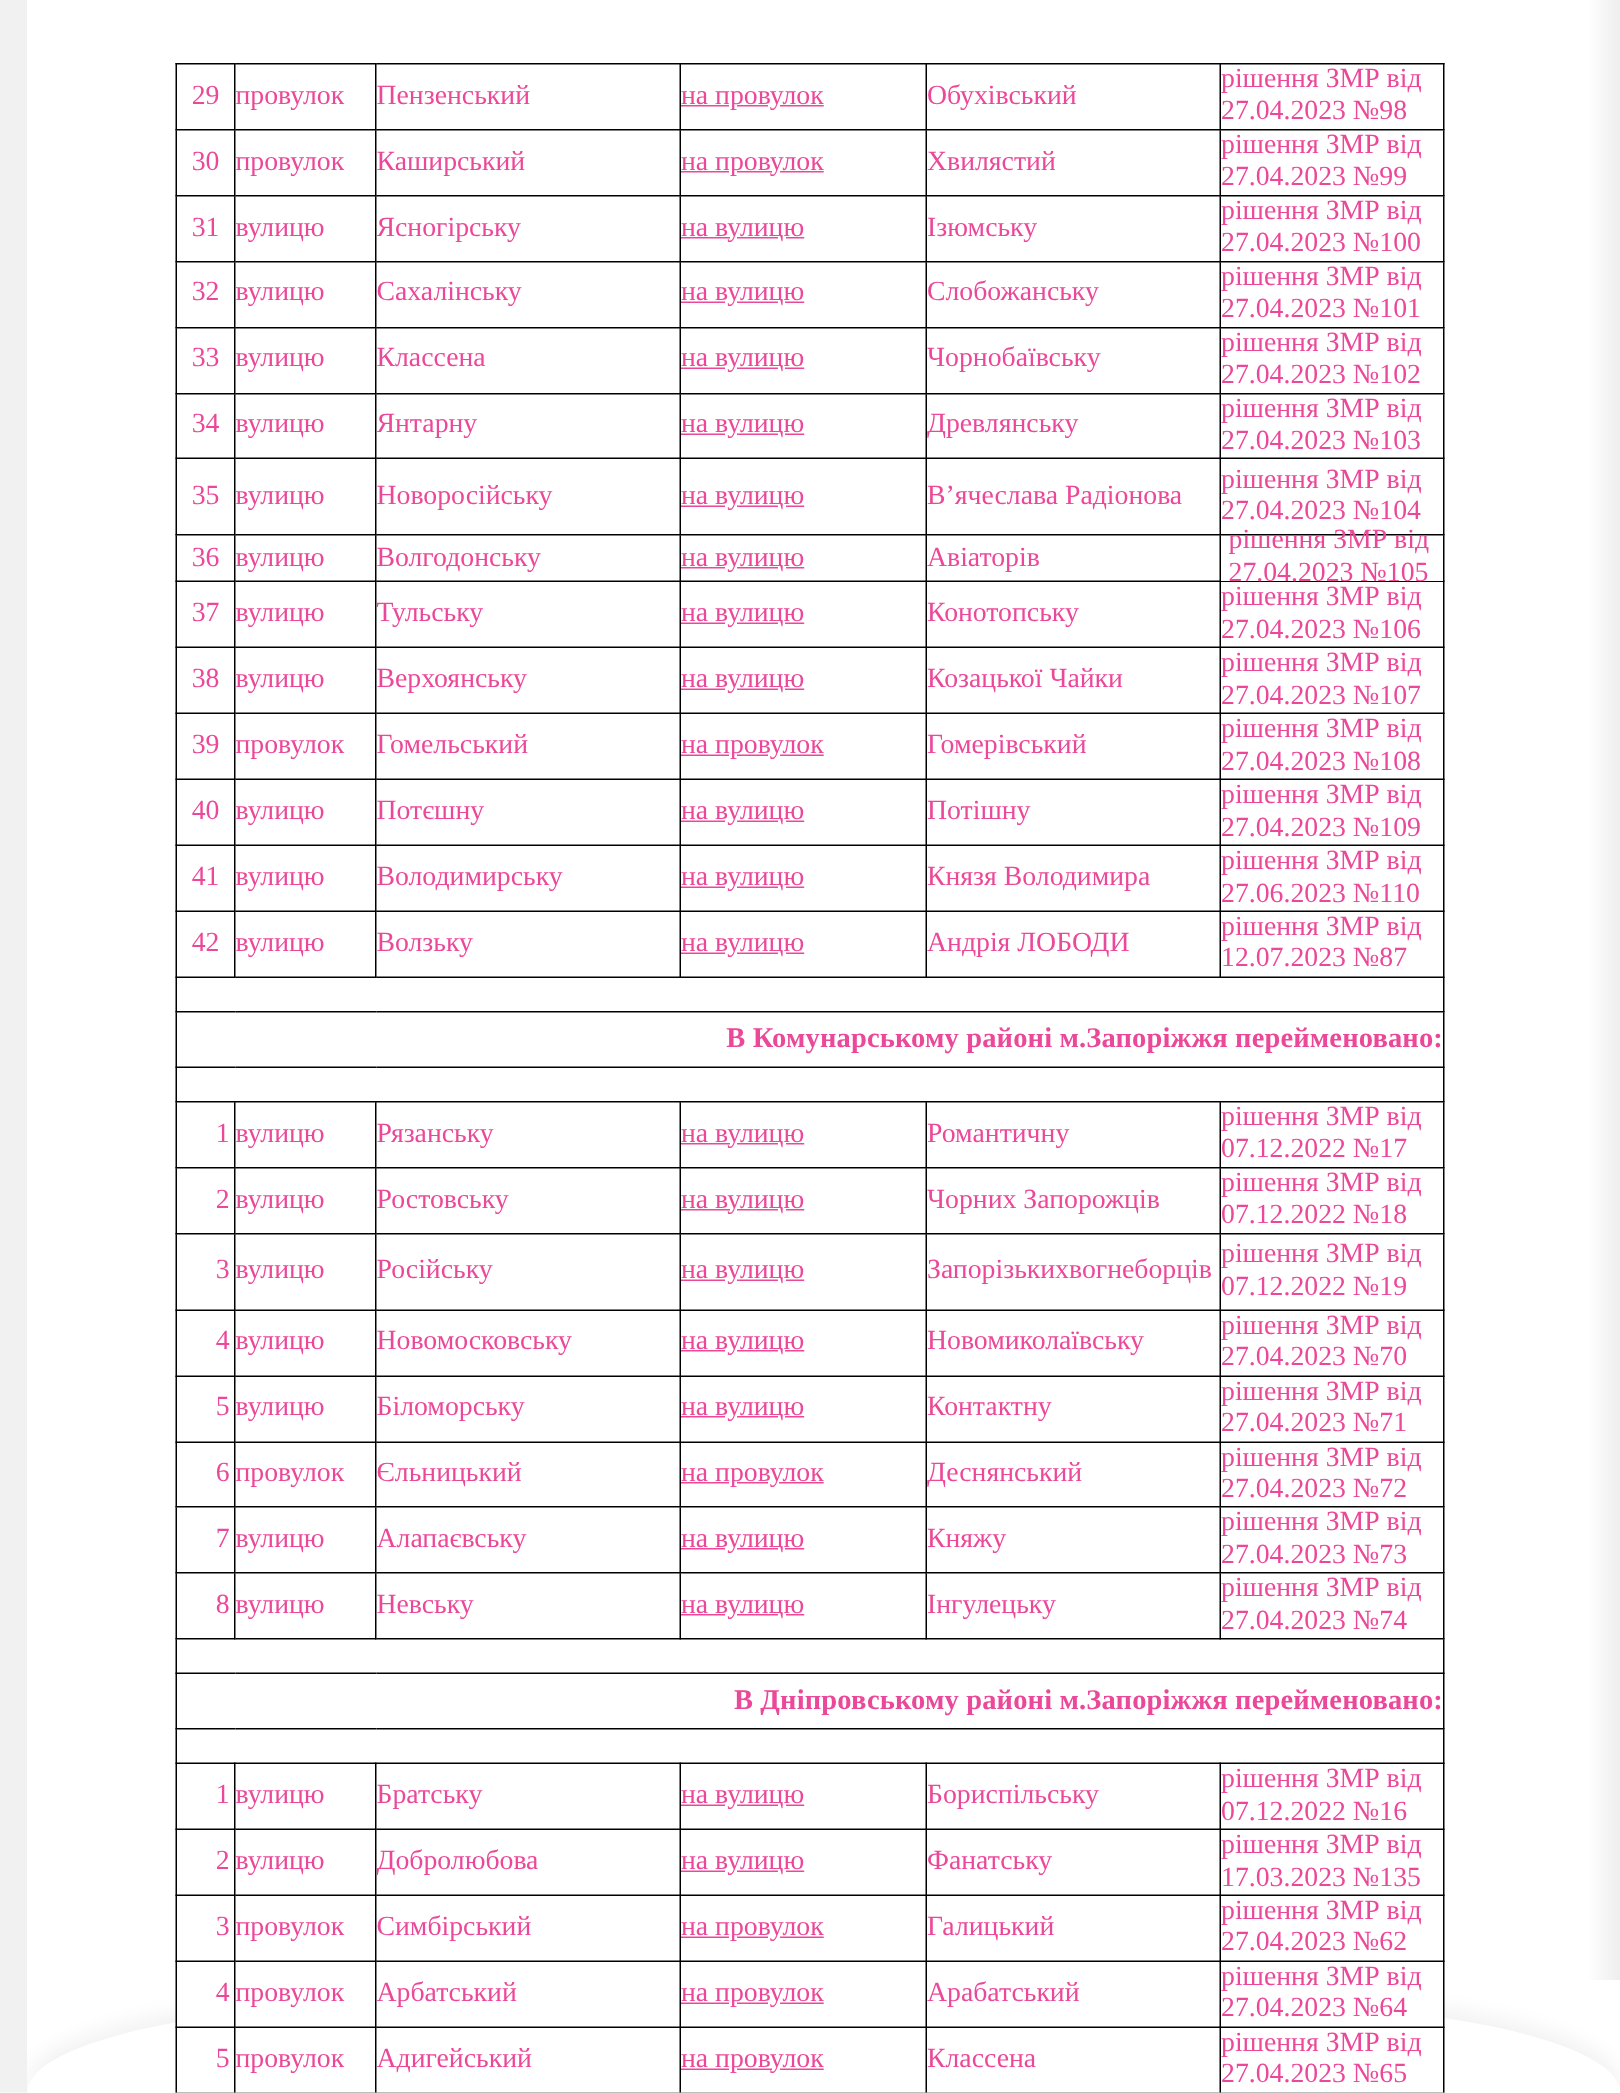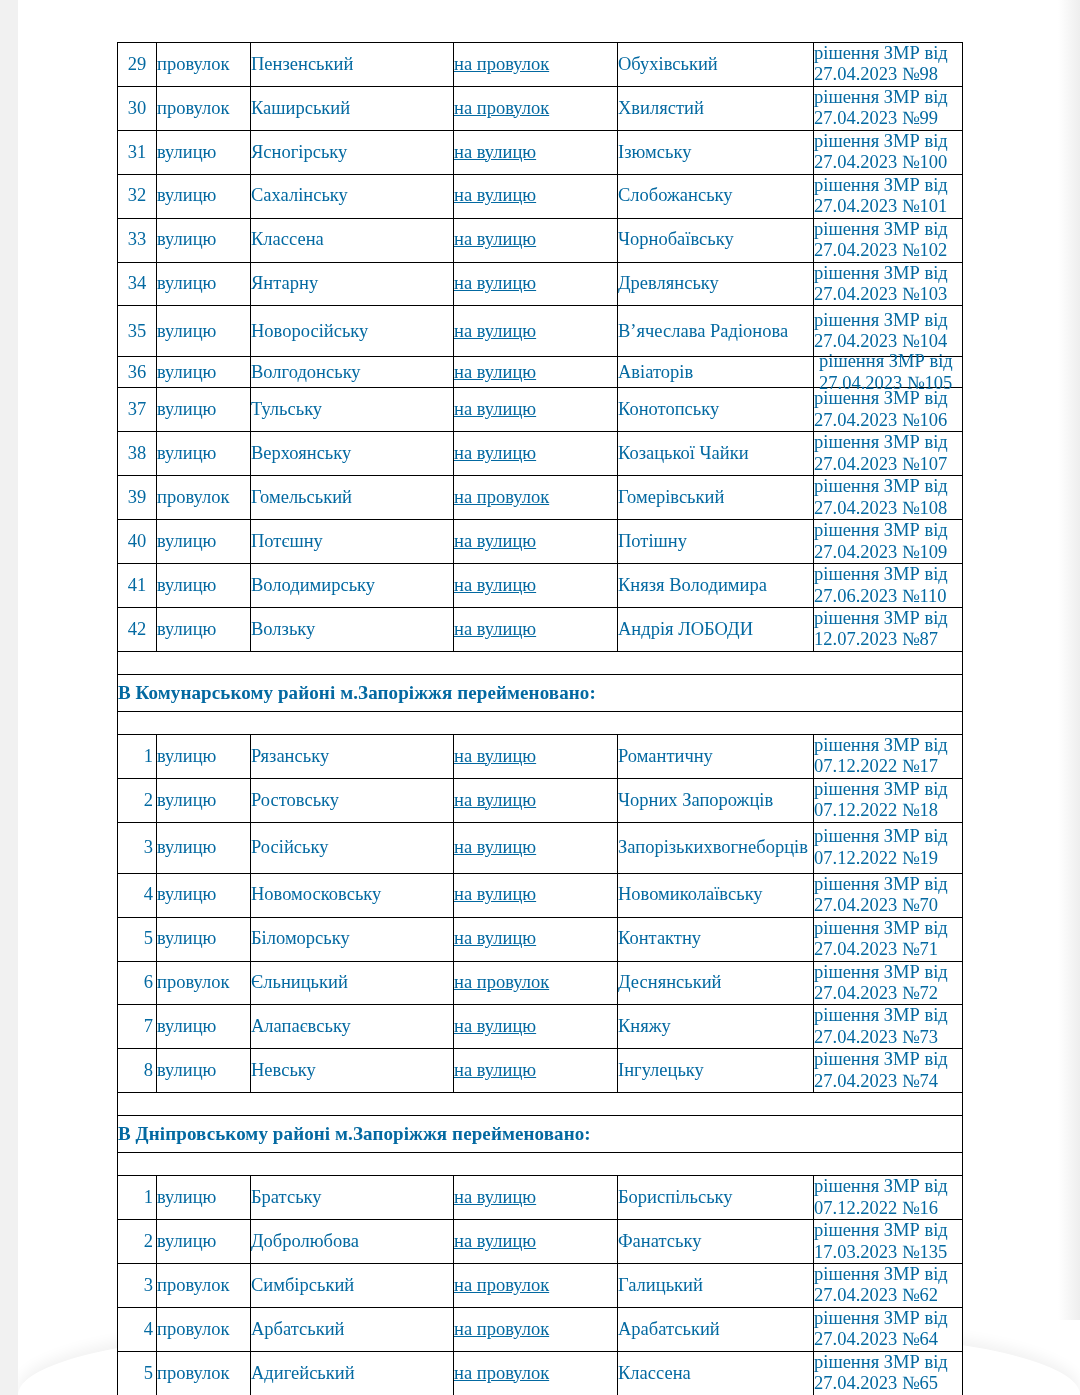--- a/index.html
+++ b/index.html
@@ -53,21 +53,21 @@
     position: absolute;
     left: 99px;   
     top: 42px;
     width: 845px;
   }
 
   table.doc-table {
     border-collapse: collapse;
     table-layout: fixed;
     width: 845px;
-    color: #0369a1;
+    color: #ec4899;
   }
   table.doc-table td {
     border: 1.6px solid #000000;
     padding: 0;
     vertical-align: middle;
     font-size: 18.5px;
     line-height: 1.16;
     background: #ffffff;
   }
 
@@ -117,21 +117,21 @@
     transform: translateY(-50%);
     width: 144px;
   }
 
   
   tr.spacer-row td { height: 22px; }
 
   
   tr.section-row td {
     height: 36px;
-    text-align: left;
+    text-align: right;
     font-weight: bold;
     font-size: 19px;
     letter-spacing: 0.1px;
   }
 </style>
 </head>
 <body>
 
 <div id="page-sheet">
   <div id="page-shadow-right"></div>

